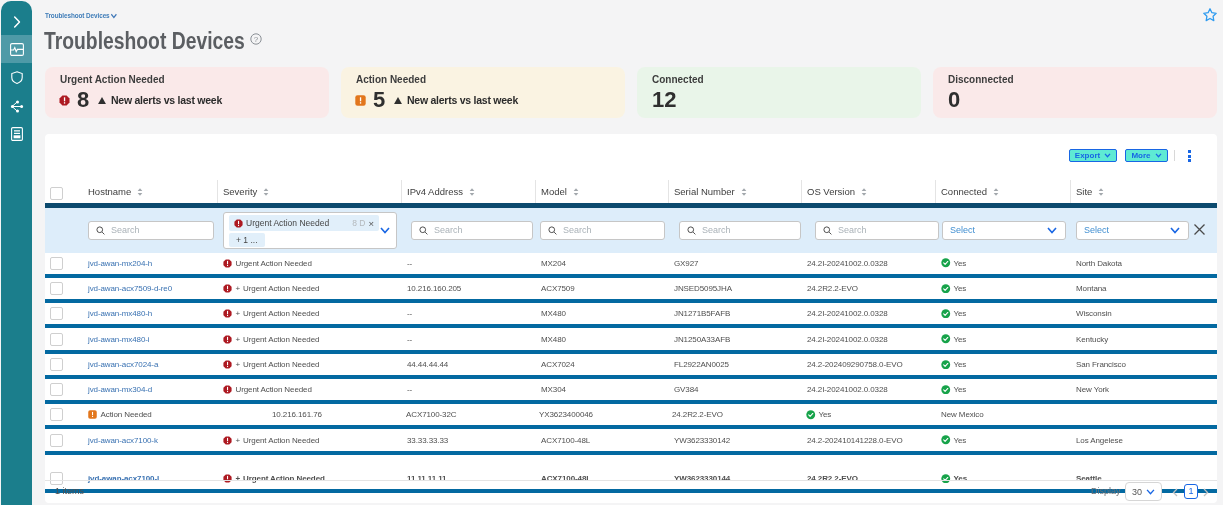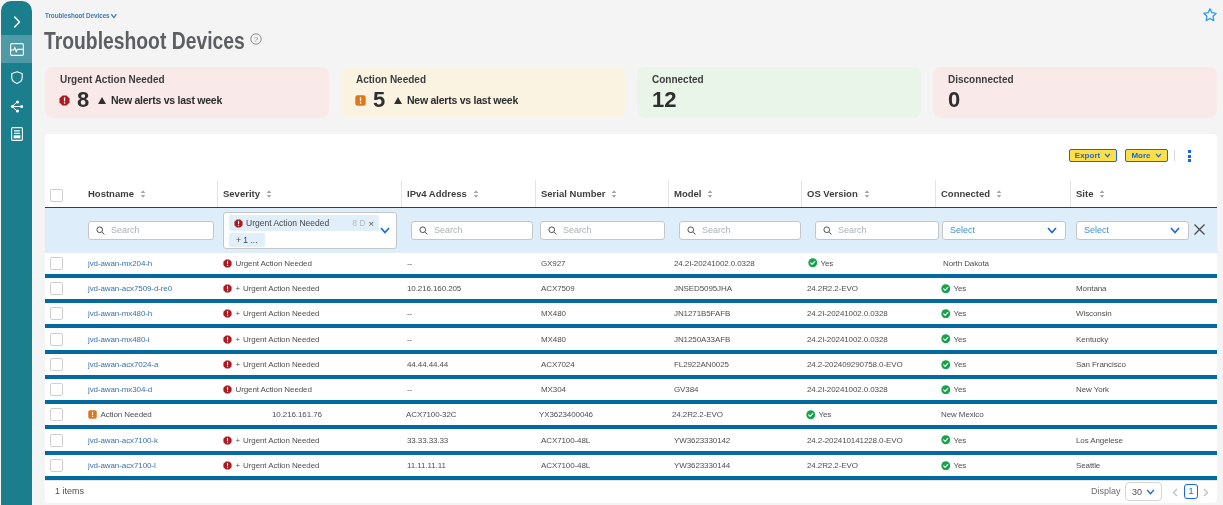--- a/index.html
+++ b/index.html
@@ -18,27 +18,27 @@
 
 
 .card { position:absolute; top:67px; width:284px; height:51px; border-radius:8px; }
 .card .ct { position:absolute; left:15px; top:7px; font-size:10px; font-weight:700; color:#3d3d3d; }
 .card .num { position:absolute; top:87px; font-size:22px; font-weight:700; color:#2f2f2f; }
 .card .sub { position:absolute; top:94px; font-size:10.5px; font-weight:700; letter-spacing:-0.25px; color:#2b2b2b; }
 
 
 #panel { position:absolute; left:45px; top:134px; width:1172px; height:369px; background:#fff; border-radius:4px; }
 
-.btn { position:absolute; height:13px; border:1px solid #1866e4; border-radius:2px; color:#1866e4; font-size:8px; font-weight:700; display:flex; align-items:center; justify-content:center; gap:4px; background:#fde047; }
+.btn { position:absolute; height:13px; border:1px solid #1866e4; border-radius:2px; color:#1866e4; font-size:8px; font-weight:700; display:flex; align-items:center; justify-content:center; gap:4px; background:#5eead4; }
 
 
 .trow { position:absolute; left:0; width:1172px; display:flex; }
 .c0{width:37px;} .c1{width:135px;} .c2{width:184px;} .c3{width:134px;} .c4{width:133px;} .c5{width:133px;} .c6{width:134px;} .c7{width:135px;} .c8{width:147px;}
 .cell { padding-left:6px; display:flex; align-items:center; }
-.hdr { top:46px; height:28.3px; font-size:9.5px; font-weight:700; color:#3d3d3d; border-bottom:1px solid #0c4a6e; }
+.hdr { top:46px; height:28.3px; font-size:9.5px; font-weight:400; color:#3d3d3d; border-bottom:5px solid #0c4a6e; }
 .hdr .cell { gap:6px; }
 .hdr .cell.bl { box-shadow:inset 1px 0 0 #e4e4e4; }
 .filter { top:74.3px; height:44.3px; background:#ddedfa; }
 .drow { height:25.26px; font-size:8px; letter-spacing:-0.1px; color:#4f4f4f; border-bottom:4px solid #0369a1; position:absolute; display:flex; width:1172px; white-space:nowrap; }
 .drow a { color:#3a72b2; text-decoration:none; }
 .cb { width:13px; height:13px; border:1px solid #cfcfcf; border-radius:2px; background:#fff; }
 .inp { position:absolute; height:19px; background:#fff; border:1px solid #c6c6c6; border-radius:3px; display:flex; align-items:center; padding-left:7px; gap:6px; font-size:9px; color:#aab2b8; }
 
 #footer { position:absolute; left:0; top:346px; width:1172px; height:23px; border-top:1px solid #e4e4e4; font-size:9px; color:#4f4f4f; }
 </style>
@@ -149,25 +149,25 @@
           <path d="M3.5 8.8 L6.2 5.6 L0.8 5.6 Z" fill="#a2a7ac"></path>
         </svg></div>
     <div class="cell c2 bl">Severity <svg width="6" height="8" viewBox="0 0 7 9">
           <path d="M3.5 0.2 L6.2 3.4 L0.8 3.4 Z" fill="#a2a7ac"></path>
           <path d="M3.5 8.8 L6.2 5.6 L0.8 5.6 Z" fill="#a2a7ac"></path>
         </svg></div>
     <div class="cell c3 bl">IPv4 Address <svg width="6" height="8" viewBox="0 0 7 9">
           <path d="M3.5 0.2 L6.2 3.4 L0.8 3.4 Z" fill="#a2a7ac"></path>
           <path d="M3.5 8.8 L6.2 5.6 L0.8 5.6 Z" fill="#a2a7ac"></path>
         </svg></div>
+    <div class="cell c4 bl">Model <svg width="6" height="8" viewBox="0 0 7 9">
+          <path d="M3.5 0.2 L6.2 3.4 L0.8 3.4 Z" fill="#a2a7ac"></path>
+          <path d="M3.5 8.8 L6.2 5.6 L0.8 5.6 Z" fill="#a2a7ac"></path>
+        </svg></div>
     <div class="cell c5 bl">Serial Number <svg width="6" height="8" viewBox="0 0 7 9">
-          <path d="M3.5 0.2 L6.2 3.4 L0.8 3.4 Z" fill="#a2a7ac"></path>
-          <path d="M3.5 8.8 L6.2 5.6 L0.8 5.6 Z" fill="#a2a7ac"></path>
-        </svg></div>
-    <div class="cell c4 bl">Model <svg width="6" height="8" viewBox="0 0 7 9">
           <path d="M3.5 0.2 L6.2 3.4 L0.8 3.4 Z" fill="#a2a7ac"></path>
           <path d="M3.5 8.8 L6.2 5.6 L0.8 5.6 Z" fill="#a2a7ac"></path>
         </svg></div>
     <div class="cell c6 bl">OS Version <svg width="6" height="8" viewBox="0 0 7 9">
           <path d="M3.5 0.2 L6.2 3.4 L0.8 3.4 Z" fill="#a2a7ac"></path>
           <path d="M3.5 8.8 L6.2 5.6 L0.8 5.6 Z" fill="#a2a7ac"></path>
         </svg></div>
     <div class="cell c7 bl">Connected <svg width="6" height="8" viewBox="0 0 7 9">
           <path d="M3.5 0.2 L6.2 3.4 L0.8 3.4 Z" fill="#a2a7ac"></path>
           <path d="M3.5 8.8 L6.2 5.6 L0.8 5.6 Z" fill="#a2a7ac"></path>
@@ -236,20 +236,21 @@
         </div>
     <div class="cell c1">
           <a>jvd-awan-mx204-h</a>
         </div>
     <div class="cell c2"><svg width="9" height="9" viewBox="0 0 11 11" style="margin-right:3.5px; flex:none;">
             <path d="M3.4 0.5 L7.6 0.5 L10.5 3.4 L10.5 7.6 L7.6 10.5 L3.4 10.5 L0.5 7.6 L0.5 3.4 Z" fill="#ad1a22"></path>
             <rect x="4.9" y="2.3" width="1.3" height="4" fill="#fff"></rect>
             <rect x="4.9" y="7.2" width="1.3" height="1.4" fill="#fff"></rect>
           </svg>Urgent Action Needed</div>
     <div class="cell c3">--</div>
+    <div class="cell c4">MX204</div>
     <div class="cell c5">GX927</div>
     <div class="cell c6">24.2I-20241002.0.0328</div>
     <div class="cell c7"><svg width="9.5" height="9.5" viewBox="0 0 12 12" style="margin-right:3px; flex:none;">
             <circle cx="6" cy="6" r="5.6" fill="#17a34a"></circle>
             <path d="M3.4 6.2 L5.2 8 L8.6 4.4" stroke="#fff" stroke-width="1.4" fill="none" stroke-linecap="round" stroke-linejoin="round"></path>
           </svg>Yes</div>
     <div class="cell c8">North Dakota</div>
   </div>
   <div class="drow" style="top:143.86px;">
     <div class="cell c0" style="padding-left:5px;">
@@ -395,21 +396,21 @@
     <div class="cell c3">33.33.33.33</div>
     <div class="cell c4">ACX7100-48L</div>
     <div class="cell c5">YW3623330142</div>
     <div class="cell c6">24.2-202410141228.0-EVO</div>
     <div class="cell c7"><svg width="9.5" height="9.5" viewBox="0 0 12 12" style="margin-right:3px; flex:none;">
             <circle cx="6" cy="6" r="5.6" fill="#17a34a"></circle>
             <path d="M3.4 6.2 L5.2 8 L8.6 4.4" stroke="#fff" stroke-width="1.4" fill="none" stroke-linecap="round" stroke-linejoin="round"></path>
           </svg>Yes</div>
     <div class="cell c8">Los Angelese</div>
   </div>
-  <div class="drow" style="top:321px;">
+  <div class="drow" style="top:334px;font-weight:bold;">
     <div class="cell c0" style="padding-left:5px;">
           <span class="cb"></span>
         </div>
     <div class="cell c1">
           <a>jvd-awan-acx7100-l</a>
         </div>
     <div class="cell c2"><svg width="9" height="9" viewBox="0 0 11 11" style="margin-right:3.5px; flex:none;">
             <path d="M3.4 0.5 L7.6 0.5 L10.5 3.4 L10.5 7.6 L7.6 10.5 L3.4 10.5 L0.5 7.6 L0.5 3.4 Z" fill="#ad1a22"></path>
             <rect x="4.9" y="2.3" width="1.3" height="4" fill="#fff"></rect>
             <rect x="4.9" y="7.2" width="1.3" height="1.4" fill="#fff"></rect>

